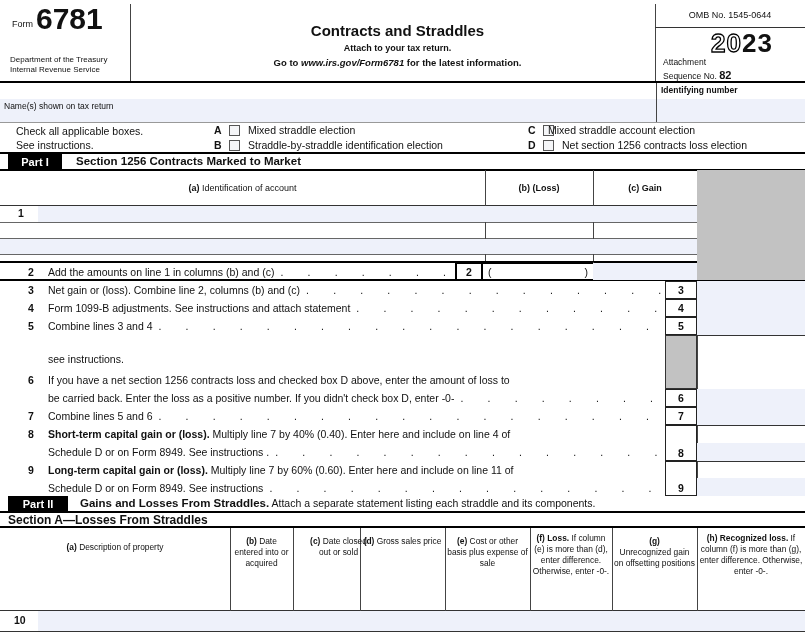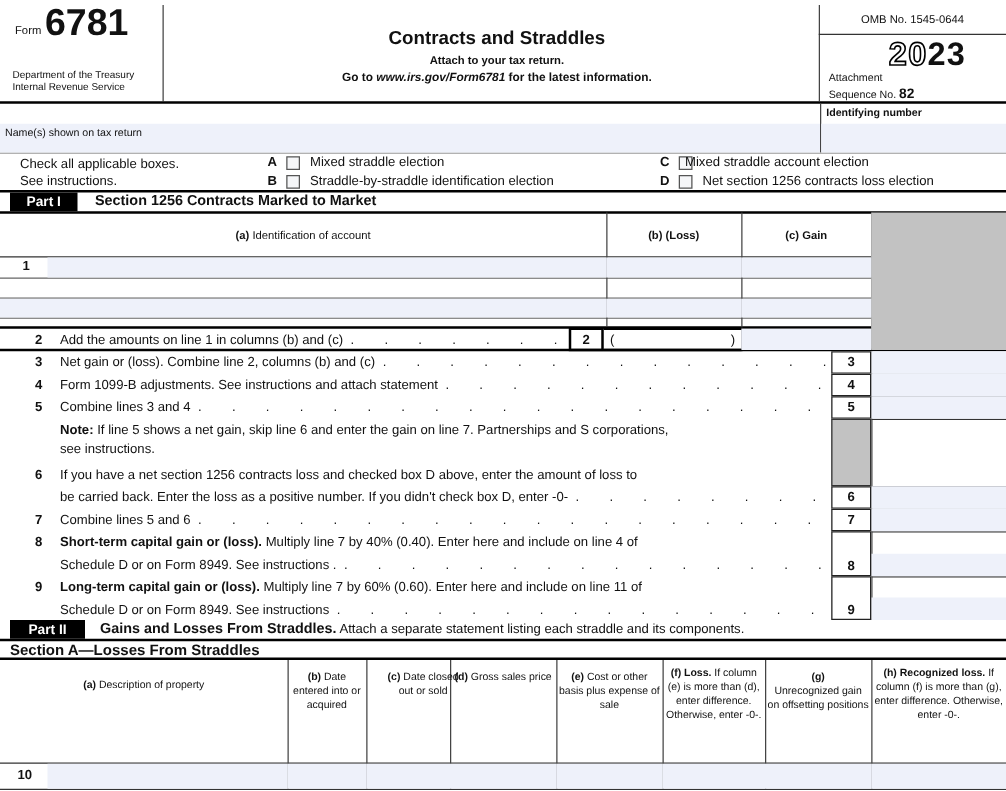--- a/index.html
+++ b/index.html
@@ -179,23 +179,20 @@
   <div class="row" style="left:28px; top:317px; width:635px;">
     <span class="num">5</span>
     <span>Combine lines 3 and 4</span>
     <span class="dots">.    .    .    .    .    .    .    .    .    .    .    .    .    .    .    .    .    .    .    .    .    .    .    .    .    .    .</span>
   </div>
   <div class="box" style="top:317px; height:18px;">
       <span>5</span>
     </div>
   <div class="amt fill" style="top:317px; height:18px;"></div>
 
-  <div class="t" style="left:48px; top:338px;">
-    <span class="b">Note:</span><span> If line 5 shows a net gain, skip line 6 and enter the gain on line 7. Partnerships and S corporations,</span>
-  </div>
   <div class="t" style="left:48px; top:353px;">see instructions.</div>
   <div class="cell grayblock" style="left:665px; top:335px; width:32px; height:54px; border:1px solid #333; z-index:2;"></div>
 
   <div class="row" style="left:28px; top:371px; width:635px;">
     <span class="num">6</span>
     <span>If you have a net section 1256 contracts loss and checked box D above, enter the amount of loss to</span>
   </div>
   <div class="row" style="left:48px; top:389px; width:615px;">
     <span>be carried back. Enter the loss as a positive number. If you didn't check box D, enter -0-</span>
     <span class="dots">.    .    .    .    .    .    .    .    .    .    .    .    .    .    .    .    .    .    .    .    .    .    .    .    .    .    .</span>

